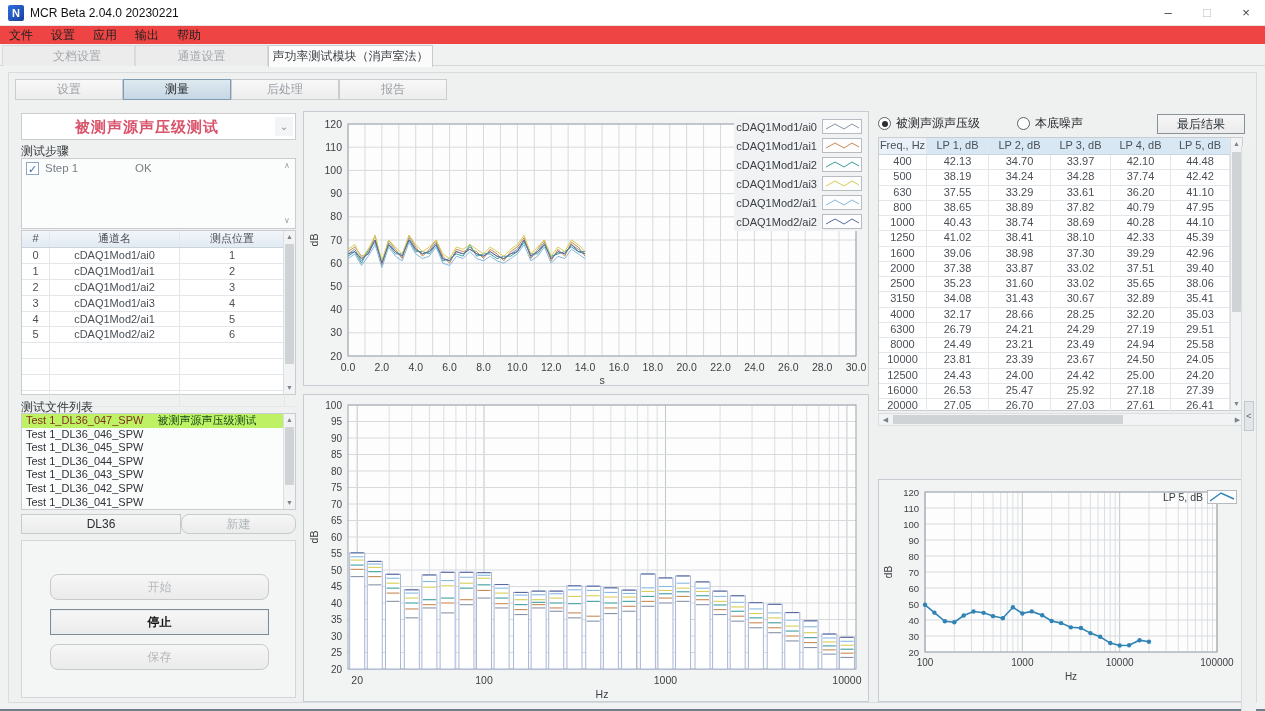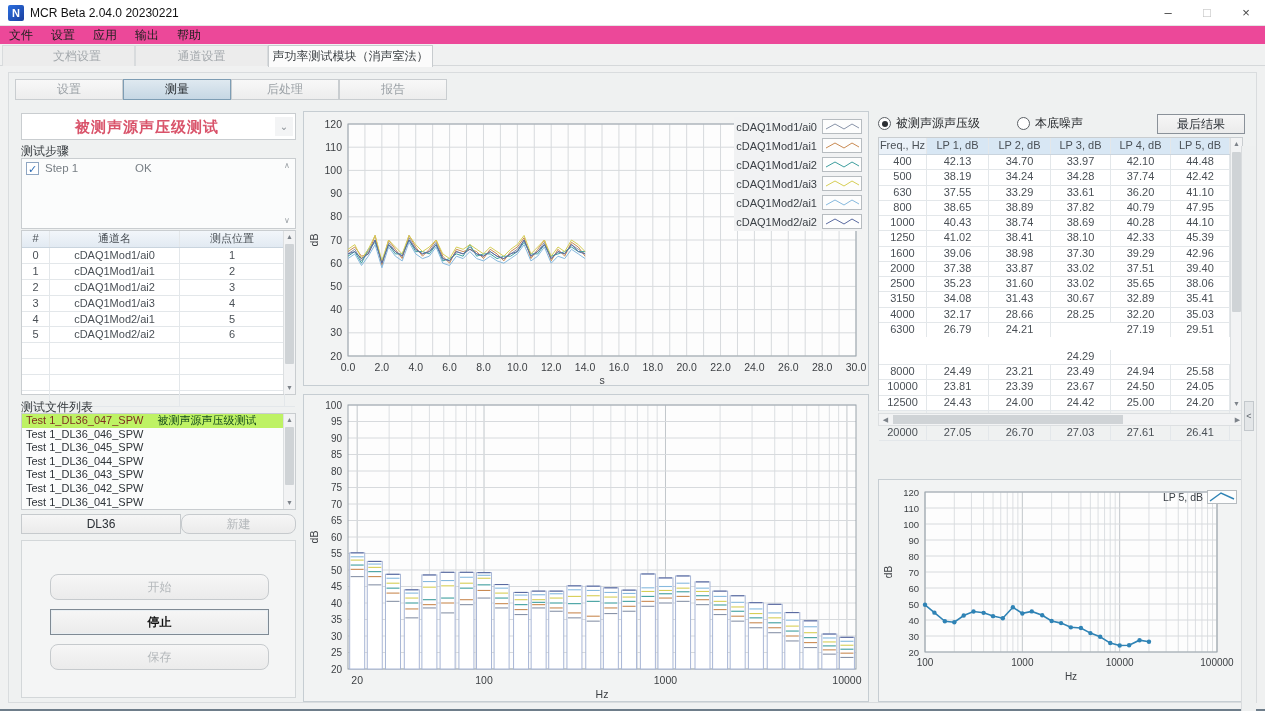--- a/index.html
+++ b/index.html
@@ -8,21 +8,21 @@
   #app { position:absolute; inset:0; width:1265px; height:711px; background:#f0f1f1; border-bottom:2px solid #6e7d8a; }
 
   
   .titlebar { position:absolute; left:0; top:0; width:1265px; height:26px; background:#ffffff; border-bottom:1px solid #e4e4e4; }
   .app-icon { position:absolute; left:8px; top:5px; width:16px; height:16px; background:linear-gradient(135deg,#2b6fe0,#1b3f9e); border-radius:2px; color:#fff; font-size:11px; font-weight:bold; text-align:center; line-height:16px; }
   .title-text { position:absolute; left:30px; top:6px; font-size:12px; color:#111; }
   .win-btn { position:absolute; top:0; width:34px; height:26px; text-align:center; line-height:26px; font-size:13px; color:#444; }
   .win-min { left:1151px; } .win-max { left:1190px; color:#b9b9b9; } .win-close { left:1229px; }
 
   
-  .menubar { position:absolute; left:0; top:26px; width:1265px; height:18px; background:#ec4899; }
+  .menubar { position:absolute; left:0; top:26px; width:1265px; height:18px; background:#ef4444; }
   .menu-item { display:inline-block; padding:1px 9px; font-size:12px; color:#222; }
 
   
   .tabstrip { position:absolute; left:0; top:44px; width:1265px; height:22px; background:#f0f1f1; border-bottom:1px solid #d5d8da; }
   .main-tab { position:absolute; top:1px; height:21px; text-align:center; line-height:20px; font-size:12px; color:#a3a8ac; background:#ececec; border:1px solid #d8dbdd; border-bottom:none; }
   .main-tab.active { background:#fbfbfb; color:#3c4044; border-color:#c7cbce; height:22px; z-index:2; }
 
   
   .workspace { position:absolute; left:8px; top:72px; width:1249px; height:631px; background:#eff1f1; border:1px solid #d9dcde; }
 
@@ -727,21 +727,21 @@
             <div class="gt-cell" style="width: 62px; height: 14.25px; line-height: 13.5px;">32.17</div>
             <div class="gt-cell" style="width: 62px; height: 14.25px; line-height: 13.5px;">28.66</div>
             <div class="gt-cell" style="width: 60px; height: 14.25px; line-height: 13.5px;">28.25</div>
             <div class="gt-cell" style="width: 60px; height: 14.25px; line-height: 13.5px;">32.20</div>
             <div class="gt-cell" style="width: 59px; height: 14.25px; line-height: 13.5px;">35.03</div>
           </div>
           <div class="gt-row">
             <div class="gt-cell" style="width: 48px; height: 14.25px; line-height: 13.5px;">6300</div>
             <div class="gt-cell" style="width: 62px; height: 14.25px; line-height: 13.5px;">26.79</div>
             <div class="gt-cell" style="width: 62px; height: 14.25px; line-height: 13.5px;">24.21</div>
-            <div class="gt-cell" style="width: 60px; height: 14.25px; line-height: 13.5px; margin-top: 27px;">24.29</div>
+            <div class="gt-cell" style="width: 60px; height: 14.25px; line-height: 13.5px;">24.29</div>
             <div class="gt-cell" style="width: 60px; height: 14.25px; line-height: 13.5px;">27.19</div>
             <div class="gt-cell" style="width: 59px; height: 14.25px; line-height: 13.5px;">29.51</div>
           </div>
           <div class="gt-row">
             <div class="gt-cell" style="width: 48px; height: 14.25px; line-height: 13.5px;">8000</div>
             <div class="gt-cell" style="width: 62px; height: 14.25px; line-height: 13.5px;">24.49</div>
             <div class="gt-cell" style="width: 62px; height: 14.25px; line-height: 13.5px;">23.21</div>
             <div class="gt-cell" style="width: 60px; height: 14.25px; line-height: 13.5px;">23.49</div>
             <div class="gt-cell" style="width: 60px; height: 14.25px; line-height: 13.5px;">24.94</div>
             <div class="gt-cell" style="width: 59px; height: 14.25px; line-height: 13.5px;">25.58</div>

